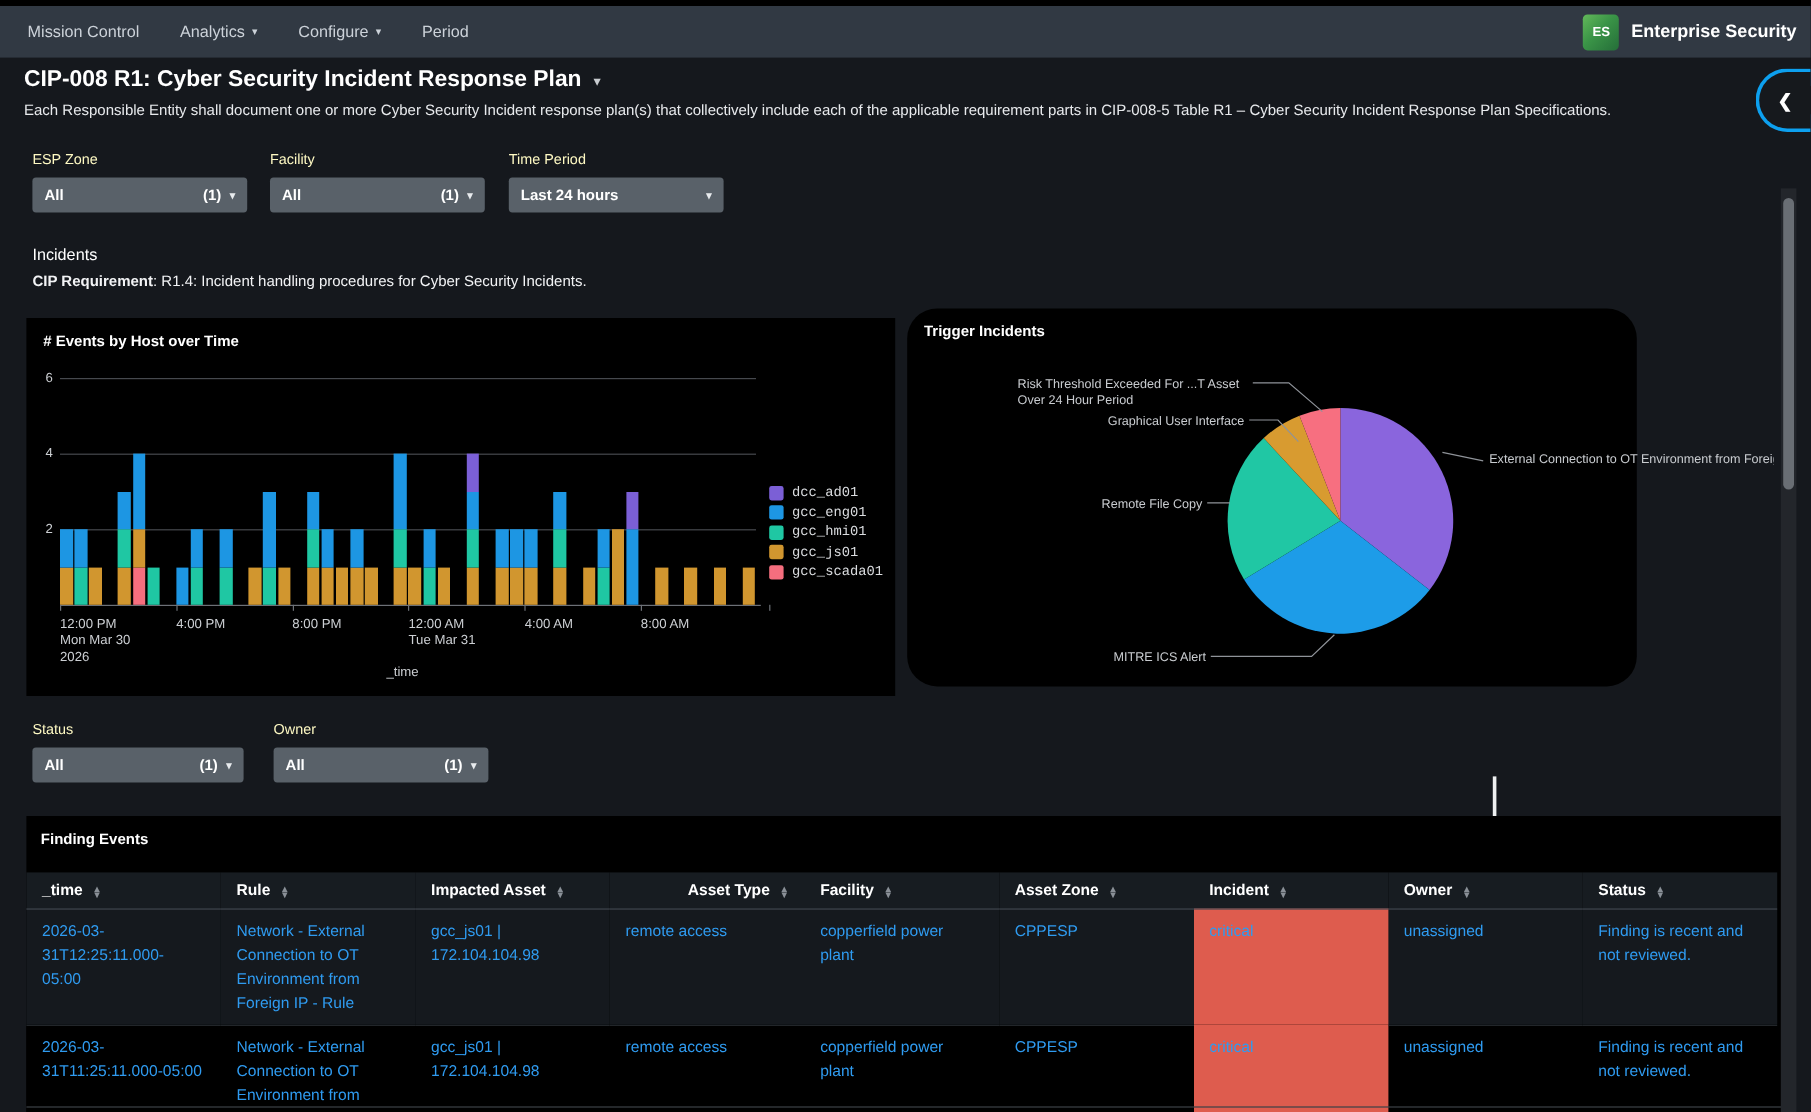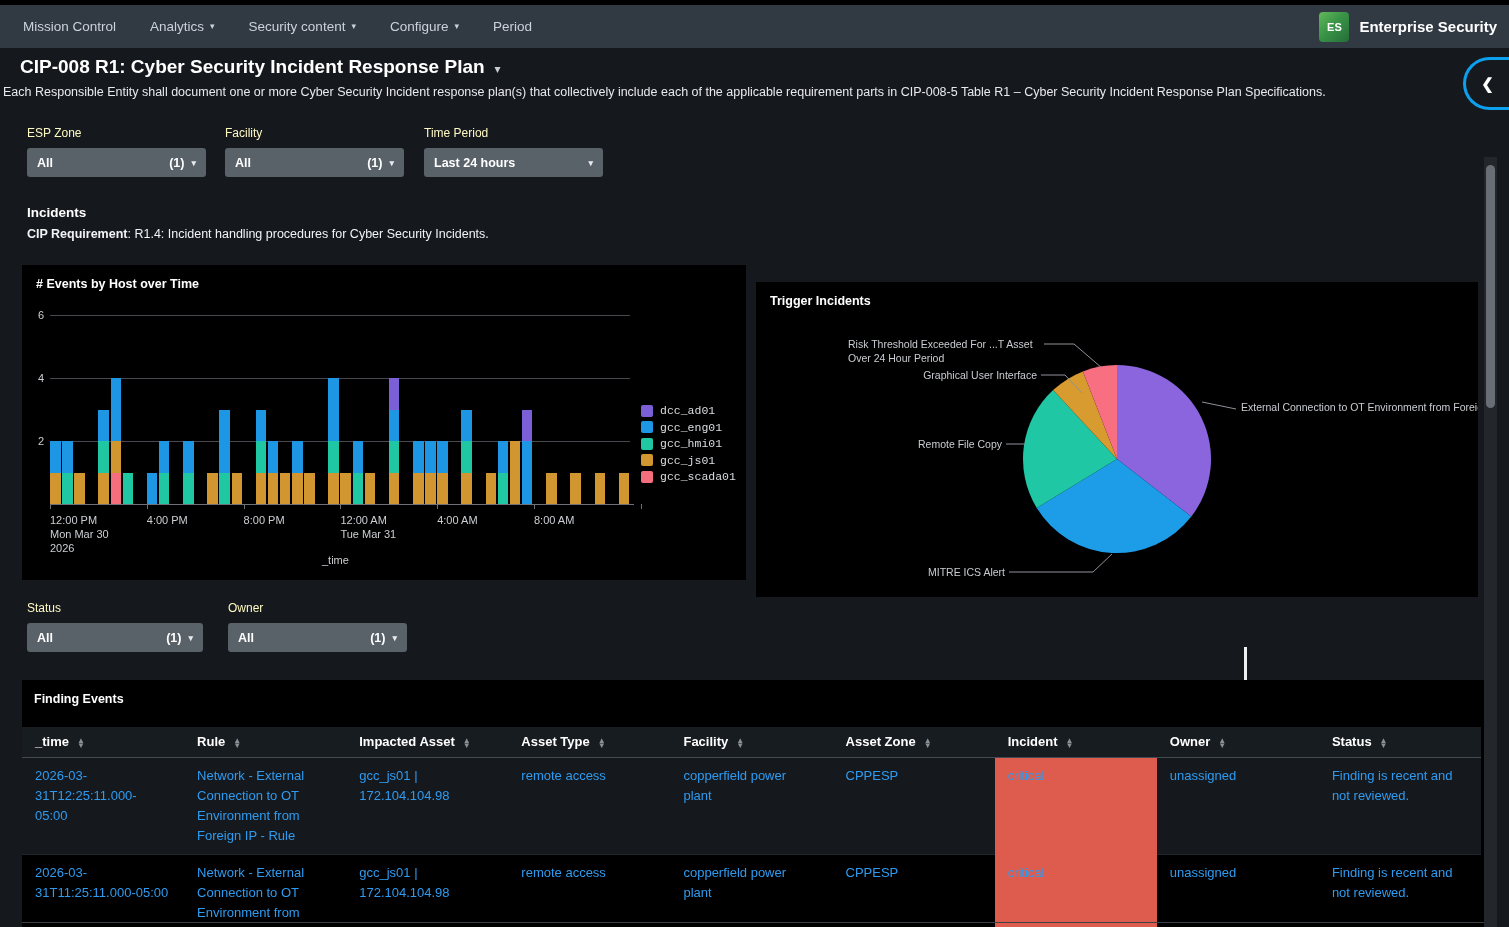--- a/index.html
+++ b/index.html
@@ -11,39 +11,39 @@
   .nav-item { padding:0 17px; line-height:43px; font-size:13.5px; color:#ccd2d9; position:relative; white-space:nowrap; cursor:pointer; }
   .nav-item.active { color:#fff; }
   .nav-item.active::after { content:''; position:absolute; left:15px; right:15px; bottom:0; height:3px; background:#53a051; }
   .nav-caret { font-size:9px; margin-left:6px; position:relative; top:-2px; }
   .brand { position:absolute; right:12px; top:5px; height:43px; display:flex; align-items:center; gap:10px; }
   .brand-logo { width:30px; height:30px; border-radius:4px; background:linear-gradient(135deg,#63b95a 0%,#3a9447 45%,#256e39 100%); display:flex; align-items:center; justify-content:center; font-size:11px; font-weight:700; color:#fff; }
   .brand-name { font-size:15px; font-weight:600; color:#fff; }
 
   .page-title { position:absolute; left:20px; top:56px; font-size:19px; font-weight:700; color:#fff; }
   .title-caret { font-size:12px; margin-left:10px; color:#c8ccd0; font-weight:400; }
-  .page-desc { position:absolute; left:3px; top:85px; width:1452px; font-size:12.5px; color:#e8eaed; }
+  .page-desc { position:absolute; left:20px; top:85px; width:1452px; font-size:12.5px; color:#e8eaed; }
 
   .collapse-btn { position:absolute; top:57px; right:0; width:46px; height:53px; border:3px solid #0da0ef; border-right:none; border-radius:27px 0 0 27px; background:#16191d; color:#fff; display:flex; align-items:center; justify-content:center; font-size:15px; font-weight:700; cursor:pointer; }
 
   .filter-label { position:absolute; font-size:12px; color:#fef9c3; }
   .dd { position:absolute; height:29px; background:#596169; border-radius:3px; display:flex; align-items:center; padding:0 10px; font-size:12.5px; font-weight:700; color:#fff; cursor:pointer; }
   .dd .sp { flex:1; }
   .dd .count { margin-right:7px; }
   .dd .dd-caret { font-size:9px; color:#e8ebee; }
 
-  .sec-title { position:absolute; left:27px; top:205px; font-size:13.5px; font-weight:700; }
+  .sec-title { position:absolute; left:27px; top:205px; font-size:13.5px; font-weight:400; }
   .sec-req { position:absolute; left:27px; top:227px; font-size:12.5px; color:#f2f3f5; }
   .sec-req b { font-weight:700; }
 
   .panel { position:absolute; background:#000; }
   .panel-title { position:absolute; left:14px; top:12px; font-size:12.5px; font-weight:700; color:#fff; }
 
   #panel-bars { left:22px; top:265px; width:724px; height:315px; }
-  #panel-pie  { left:756px; top:282px; width:722px; height:315px; }
+  #panel-pie  { left:756px; top:257px; width:608px; height:315px;border-radius:25px; }
   .gridline { position:absolute; left:28px; width:580px; height:1px; background:#46494e; }
   .baseline { position:absolute; left:28px; width:584px; height:1px; background:#6d7177; }
   .ytick { position:absolute; width:18px; text-align:right; font-size:11px; color:#cccfd3; }
   .bar-seg { position:absolute; width:10.6px; }
   .xtick { position:absolute; width:1px; height:5px; background:#6d7177; }
   .xlabel { position:absolute; font-size:11px; line-height:14px; color:#cccfd3; white-space:pre-line; }
   .xaxis-title { position:absolute; font-size:11px; color:#cccfd3; }
   .legend { position:absolute; left:619px; top:139px; display:flex; flex-direction:column; gap:3.5px; }
   .legend-item { display:flex; align-items:center; gap:7px; }
   .legend-swatch { width:12px; height:12px; border-radius:2px; }
@@ -67,21 +67,20 @@
   svg text { font-family:"Liberation Sans", sans-serif; }
 </style>
 </head>
 <body>
 
 <div class="top-strip"></div>
 
 <nav class="nav" id="nav-items">
     <div class="nav-item"><span>Mission Control</span></div>
     <div class="nav-item"><span>Analytics</span><span class="nav-caret">▾</span></div>
-    <div class="nav-item"><span>Security content</span><span class="nav-caret">▾</span></div>
     <div class="nav-item"><span>Configure</span><span class="nav-caret">▾</span></div>
     <div class="nav-item"><span>Period</span></div>
   </nav>
 
 <div class="brand">
   <div class="brand-logo">ES</div>
   <div class="brand-name">Enterprise Security</div>
 </div>
 
 <div class="page-title">
@@ -284,21 +283,21 @@
               <span>▼</span>
             </span></th>
           <th style="width: 161px;"><span>Rule</span><span class="sort-icon">
               <span>▲</span>
               <span>▼</span>
             </span></th>
           <th style="width: 161px;"><span>Impacted Asset</span><span class="sort-icon">
               <span>▲</span>
               <span>▼</span>
             </span></th>
-          <th style="width: 161px;"><span>Asset Type</span><span class="sort-icon">
+          <th style="width: 161px; text-align: right;"><span>Asset Type</span><span class="sort-icon">
               <span>▲</span>
               <span>▼</span>
             </span></th>
           <th style="width: 161px;"><span>Facility</span><span class="sort-icon">
               <span>▲</span>
               <span>▼</span>
             </span></th>
           <th style="width: 161px;"><span>Asset Zone</span><span class="sort-icon">
               <span>▲</span>
               <span>▼</span>

